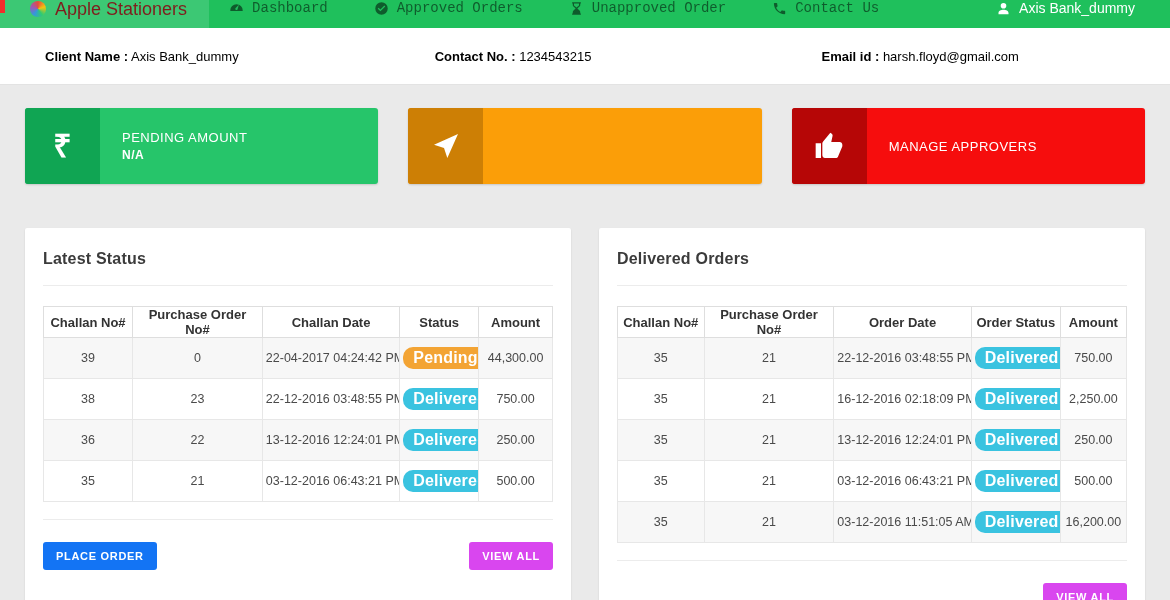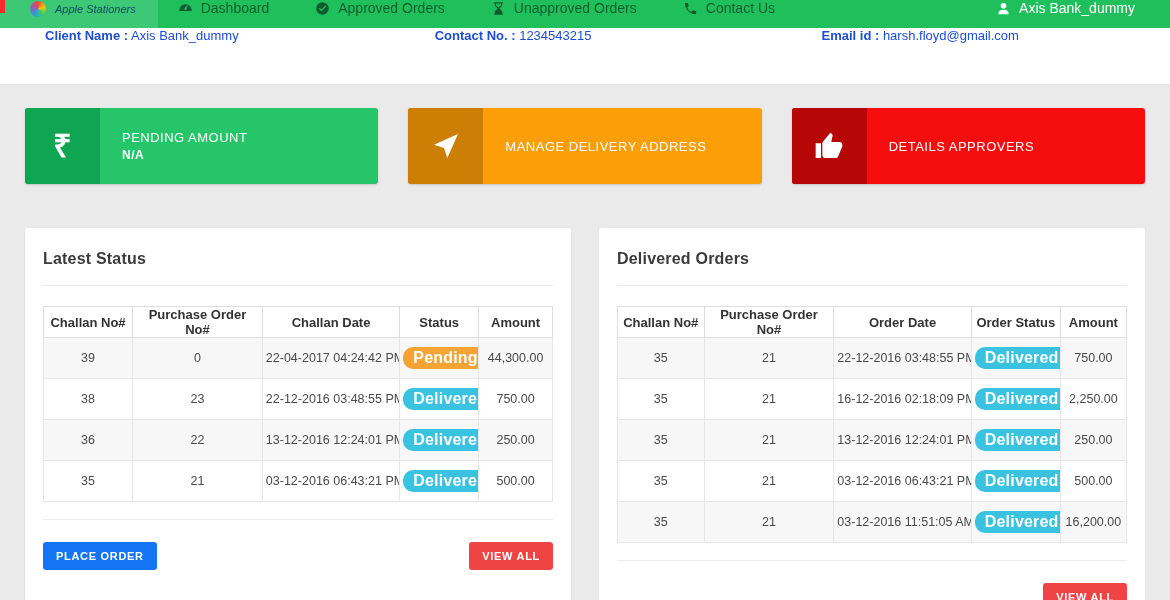--- a/index.html
+++ b/index.html
@@ -8,31 +8,31 @@
     background:#eaeaea;
     font-family:"Liberation Sans",sans-serif;
     -webkit-font-smoothing:antialiased;
   }
   
   .navbar{height:28px;background:#1fc05c;display:flex;align-items:flex-start;position:relative;}
   .corner-artifact{position:absolute;left:0;top:0;width:5px;height:13px;background:#f32b2b;}
   .brand{height:28px;background:#3cc874;display:flex;align-items:flex-start;padding:0 22px 0 30px;cursor:pointer;}
   .brand-logo{width:16px;height:16px;border-radius:50%;margin:1px 9px 0 0;flex:none;
     background:conic-gradient(#e74c3c,#f1c40f,#2ecc71,#3498db,#9b59b6,#e74c3c);}
-  .brand-text{color:#0c4a6e;font-size:11px;line-height:18px;white-space:nowrap;font-style:italic;}
+  .brand-text{color:#7f1d1d;font-size:18px;line-height:18px;white-space:nowrap;}
   .nav-items{display:flex;margin-left:20px;}
   .nav-item{display:flex;align-items:flex-start;margin-right:46px;cursor:pointer;
-    color:rgba(0,0,0,0.52);font-size:14px;line-height:17px;white-space:nowrap;}
+    color:rgba(0,0,0,0.52);font-size:14px;line-height:17px;white-space:nowrap;font-family:Liberation Mono, monospace;}
   .nav-item svg{width:15px;height:15px;fill:rgba(0,0,0,0.52);margin:1px 8px 0 0;flex:none;}
   .nav-user{margin-left:auto;margin-right:35px;display:flex;align-items:flex-start;cursor:pointer;
     color:#fff;font-size:14px;line-height:17px;white-space:nowrap;}
   .nav-user svg{width:15px;height:15px;fill:#fff;margin:1px 8px 0 0;}
   
   .infobar{height:56px;background:#fff;border-bottom:1px solid #e3e3e3;
-    display:flex;align-items:flex-start;font-size:13px;color:#1d4ed8;}
+    display:flex;align-items:center;font-size:13px;color:#000000;}
   .info-item{white-space:nowrap;}
   .info-item b{font-weight:700;}
   .info-client{margin-left:45px;}
   .info-contact{margin-left:196px;}
   .info-email{margin-left:230px;}
   
   .cards{display:flex;gap:30px;margin:23px 25px 0;}
   .card{flex:1;height:76px;display:flex;border-radius:3px;overflow:hidden;cursor:pointer;
     box-shadow:0 1px 2px rgba(0,0,0,0.15);}
   .card-iconbox{width:75px;flex:none;display:flex;align-items:center;justify-content:center;}
@@ -53,21 +53,21 @@
   td{border:1px solid #e7e7e7;padding:9px 3px;text-align:center;overflow:hidden;white-space:nowrap;}
   tbody tr:nth-child(odd){background:#f7f7f7;}
   .badge{display:inline-block;padding:2px 10px;border-radius:10px;
     color:#fff;font-size:16px;font-weight:700;letter-spacing:.2px;}
   .badge-pending{background:#f3a434;}
   .badge-delivered{background:#3ac3e0;}
   .panel-footer{display:flex;margin-top:22px;}
   .btn{border:none;color:#fff;font-weight:700;font-size:11px;letter-spacing:.7px;
     padding:8px 13px;border-radius:3px;cursor:pointer;font-family:inherit;}
   .btn-blue{background:#1374f4;}
-  .btn-green{background:#ef4444;}
+  .btn-green{background:#d946ef;}
   .spacer{flex:1;}
 </style>
 </head>
 <body>
 
 <div class="navbar">
   <div class="corner-artifact"></div>
 
   <div class="brand">
     <span class="brand-logo"></span>
@@ -84,21 +84,21 @@
     <div class="nav-item">
       <svg viewBox="0 0 24 24">
           <path d="M12 2a10 10 0 1 0 0 20 10 10 0 0 0 0-20zm-1.8 14.5-4.2-4.2 1.4-1.4 2.8 2.8 6.4-6.4 1.4 1.4-7.8 7.8z"></path>
         </svg>
       <span>Approved Orders</span>
     </div>
     <div class="nav-item">
       <svg viewBox="0 0 24 24">
           <path d="M5 2h14v2h-1v2.2c0 1-.4 2-1.2 2.7L13.4 12l3.4 3.1c.8.7 1.2 1.7 1.2 2.7V20h1v2H5v-2h1v-2.2c0-1 .4-2 1.2-2.7l3.4-3.1-3.4-3.1C6.4 8.2 6 7.2 6 6.2V4H5V2zm3 2v2.2c0 .5.2.9.6 1.3L12 10.5l3.4-3c.4-.4.6-.8.6-1.3V4H8z"></path>
         </svg>
-      <span>Unapproved Orders</span>
+      <span>Unapproved Order</span>
     </div>
     <div class="nav-item">
       <svg viewBox="0 0 24 24">
           <path d="M6.6 10.8c1.5 2.9 3.8 5.2 6.7 6.7l2.2-2.2c.3-.3.7-.4 1-.2 1.1.4 2.4.6 3.6.6.6 0 1 .4 1 1V20c0 .6-.4 1-1 1C10.8 21 3 13.2 3 4c0-.6.4-1 1-1h3.3c.6 0 1 .4 1 1 0 1.3.2 2.5.6 3.6.1.3 0 .7-.2 1l-2.1 2.2z"></path>
         </svg>
       <span>Contact Us</span>
     </div>
   </div>
 
   <div class="nav-user">
@@ -136,33 +136,30 @@
       <span class="card-sub">N/A</span>
     </div>
   </div>
 
   <div class="card" style="background: rgb(251, 158, 8);">
     <div class="card-iconbox" style="background: rgb(205, 127, 5);">
       <svg viewBox="0 0 24 24">
           <path d="M21 3 3 11l7.5 2.5L13 21 21 3z"></path>
         </svg>
     </div>
-    <div class="card-body">
-      <span>MANAGE DELIVERY ADDRESS</span>
-    </div>
   </div>
 
   <div class="card" style="background: rgb(246, 13, 13);">
     <div class="card-iconbox" style="background: rgb(182, 6, 6);">
       <svg viewBox="0 0 24 24">
           <path d="M2 10h4v11H2V10zm20 1c0-1.1-.9-2-2-2h-6.3l1-4.6v-.3c0-.4-.2-.8-.4-1.1L13 2 7.6 8.6C7.2 9 7 9.5 7 10v9c0 1.1.9 2 2 2h8c.8 0 1.5-.5 1.8-1.2l3-7.1c.1-.2.2-.5.2-.7v-2z"></path>
         </svg>
     </div>
     <div class="card-body">
-      <span>DETAILS APPROVERS</span>
+      <span>MANAGE APPROVERS</span>
     </div>
   </div>
 </div>
 
 <div class="panels">
 
   <div class="panel">
     <div class="panel-title">Latest Status</div>
     <hr>
     <table>

